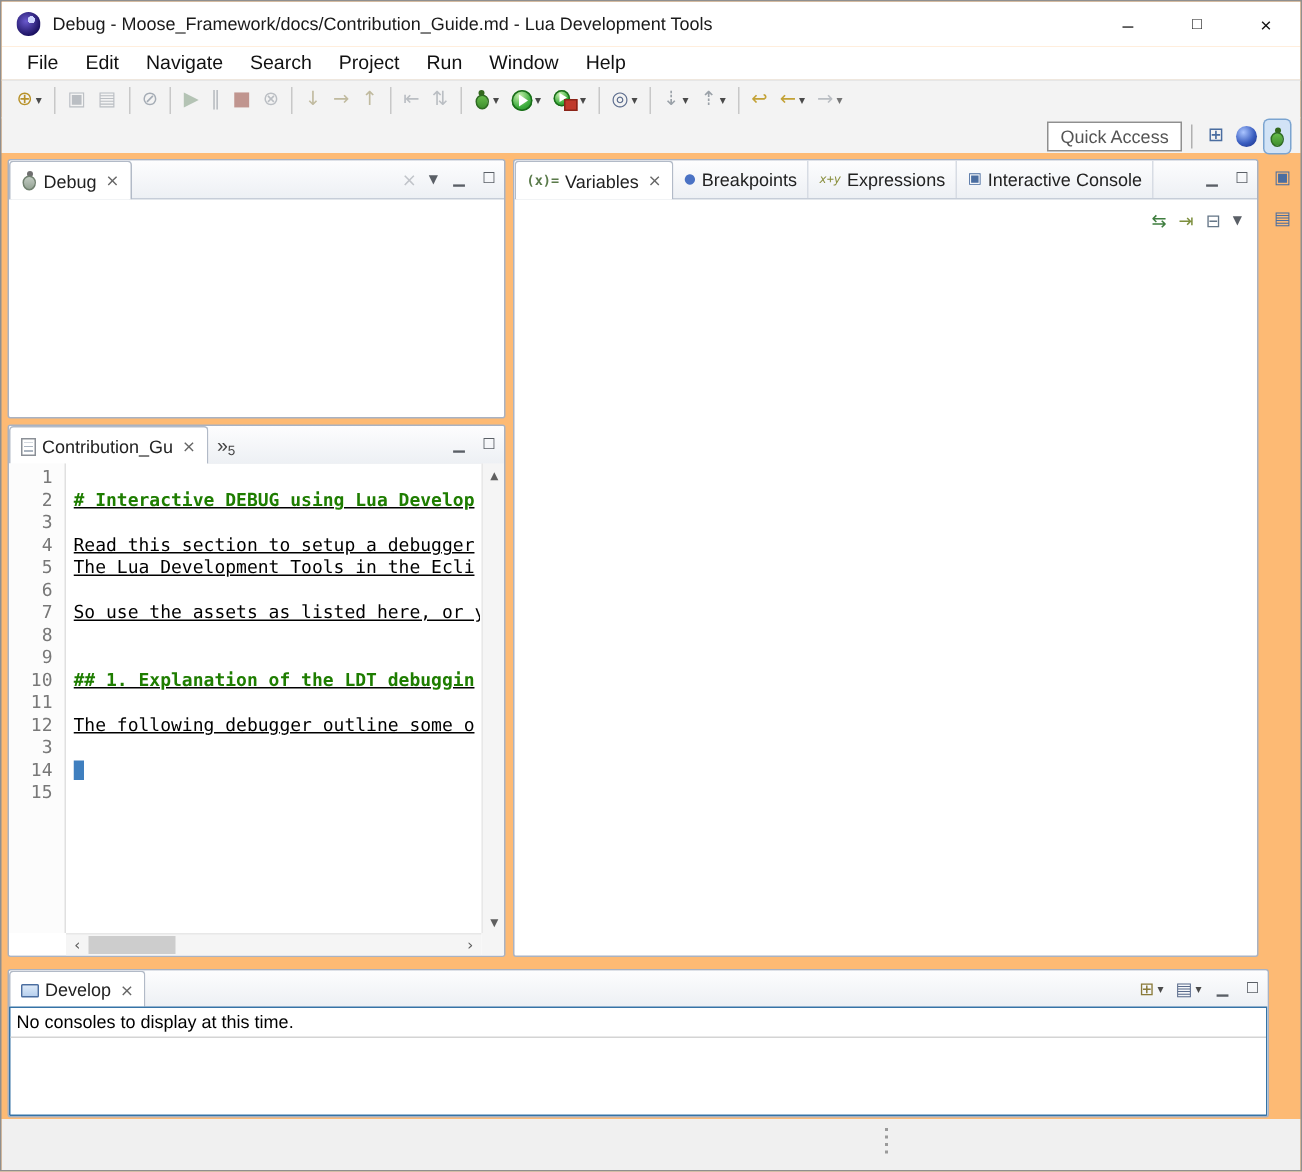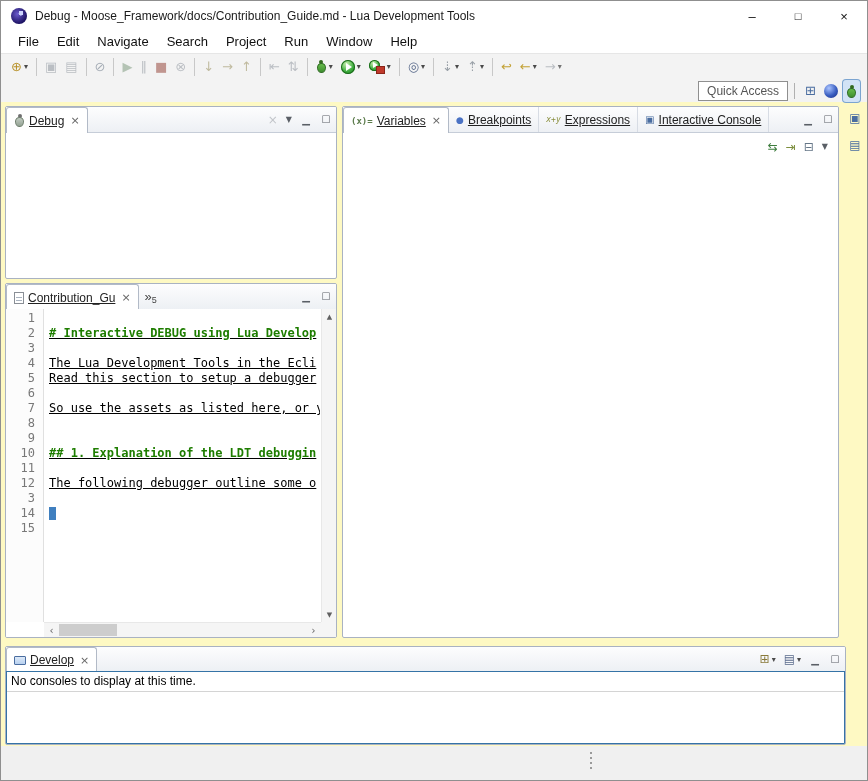--- a/index.html
+++ b/index.html
@@ -1,16 +1,16 @@
 <!DOCTYPE html>
 <html style="--heading-green: #1e7d00; --focus-border: #3573a6; --caret-blue: #3f7fbf;"><head>
 <meta charset="utf-8">
 <style>
   html,body{margin:0;padding:0;background:#d8d8d8;font-family:"Liberation Sans",sans-serif;}
-  .window{position:relative;width:866px;height:779px;margin:0 auto;border:1px solid #8f8f8f;background:#fef9c3;overflow:hidden;}
+  .window{position:relative;width:866px;height:779px;margin:0 auto;border:1px solid #8f8f8f;background:#fdba74;overflow:hidden;}
   
   .titlebar{position:absolute;left:0;top:0;right:0;height:30px;background:#fff;}
   .app-icon{position:absolute;left:10px;top:7px;width:16px;height:16px;border-radius:50%;
     background:radial-gradient(circle at 62% 32%, #cfd6ff 0 16%, rgba(0,0,0,0) 17%),
                radial-gradient(circle at 40% 38%, #6a5acd, #1a1060 72%);}
   .title-text{position:absolute;left:34px;top:0;height:30px;line-height:30px;font-size:12px;color:#1a1a1a;white-space:nowrap;}
   .win-controls{position:absolute;right:0;top:0;height:30px;display:flex;}
   .win-btn{width:46px;height:30px;display:flex;align-items:center;justify-content:center;font-size:13px;color:#111;}
   .win-btn.max{font-size:11px;}
   
@@ -46,21 +46,21 @@
   .qa-right{position:absolute;right:6px;top:2px;display:flex;align-items:center;gap:6px;}
   .qa-box{height:18px;line-height:18px;padding:0 8px;border:1px solid #8f8f8f;background:#fff;font-size:12px;color:#555;}
   .qa-sep{width:1px;height:16px;background:#b0b0b0;}
   .tb-btn.active{background:#d2e3f6;box-shadow:0 0 0 1px #7ba4d0;border-radius:3px;}
   
   .panel{position:absolute;background:#fff;border:1px solid #a9b2c2;border-radius:2px;overflow:hidden;box-sizing:border-box;}
   .tabbar{height:25px;background:linear-gradient(#fdfdfe,#edf0f4);border-bottom:1px solid #c6cdd8;display:flex;align-items:stretch;}
   .tab{display:flex;align-items:center;gap:4px;padding:0 7px;font-size:12px;color:#222;border-right:1px solid #d7dce4;white-space:nowrap;}
   .tab.active{background:#fff;border:1px solid #b2bac7;border-bottom:none;border-radius:3px 3px 0 0;margin-bottom:-1px;}
   .tab-close{font-size:11px;color:#666;margin-left:2px;font-family:"DejaVu Sans",sans-serif;}
-  .tab-label{pointer-events:none;text-decoration:underline;}
+  .tab-label{pointer-events:none;}
   .tab-ovf{display:flex;align-items:center;padding:0 6px;font-size:13px;color:#444;}
   .tab-ovf .ovf-n{font-size:9px;vertical-align:sub;margin-top:6px;}
   .hdr-spacer{flex:1;}
   .hdr-btn{width:20px;display:flex;align-items:center;justify-content:center;color:#5a5f66;font-size:10px;font-family:"DejaVu Sans",sans-serif;}
   .view-tools{display:flex;align-items:center;}
   
   .vt-ic{font-size:9px;color:#5a7a4a;font-family:"DejaVu Sans Mono",monospace;font-weight:bold;}
   .bp-ic{font-size:9px;color:#4a72c4;font-family:"DejaVu Sans",sans-serif;}
   .ex-ic{font-size:8px;color:#8a8f3e;font-style:italic;font-family:"DejaVu Sans Mono",monospace;}
   .icn-ic{font-size:10px;color:#4a6da0;font-family:"DejaVu Sans",sans-serif;}
@@ -331,22 +331,22 @@
           <div class="ln">11</div>
           <div class="ln">12</div>
           <div class="ln">3</div>
           <div class="ln">14</div>
           <div class="ln">15</div>
         </div>
       <div class="code">
           <div class="code-line"></div>
           <div class="code-line"><span class="seg-heading"># Interactive DEBUG using Lua Develop</span></div>
           <div class="code-line"></div>
+          <div class="code-line"><span class="seg-plain">Read this section to setup a debugger</span></div>
           <div class="code-line"><span class="seg-plain">The Lua Development Tools in the Ecli</span></div>
-          <div class="code-line"><span class="seg-plain">Read this section to setup a debugger</span></div>
           <div class="code-line"></div>
           <div class="code-line"><span class="seg-plain">So use the assets as listed here, or y</span></div>
           <div class="code-line"></div>
           <div class="code-line"></div>
           <div class="code-line"><span class="seg-heading">## 1. Explanation of the LDT debuggin</span></div>
           <div class="code-line"></div>
           <div class="code-line"><span class="seg-plain">The following debugger outline some o</span></div>
           <div class="code-line"></div>
           <div class="code-line"><span class="caret"></span></div>
         </div>

